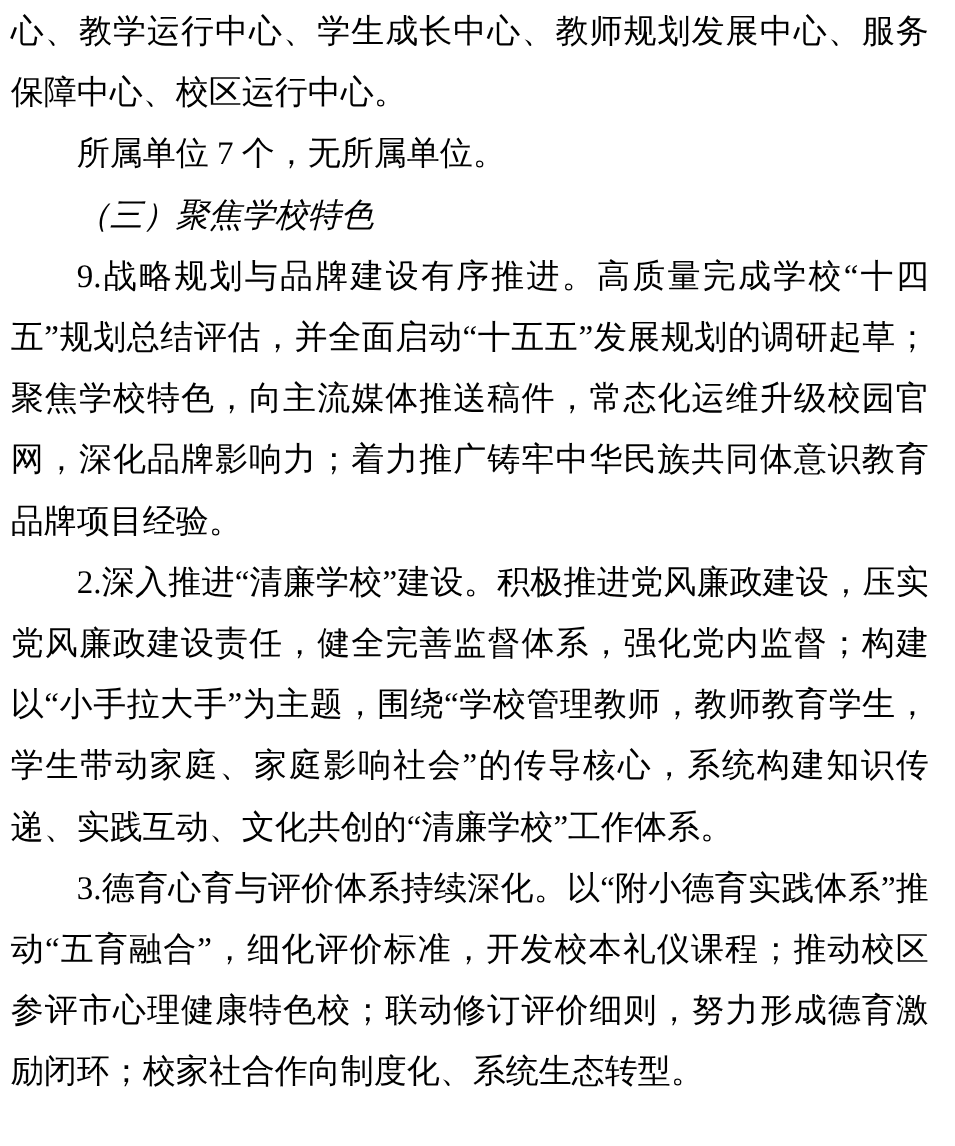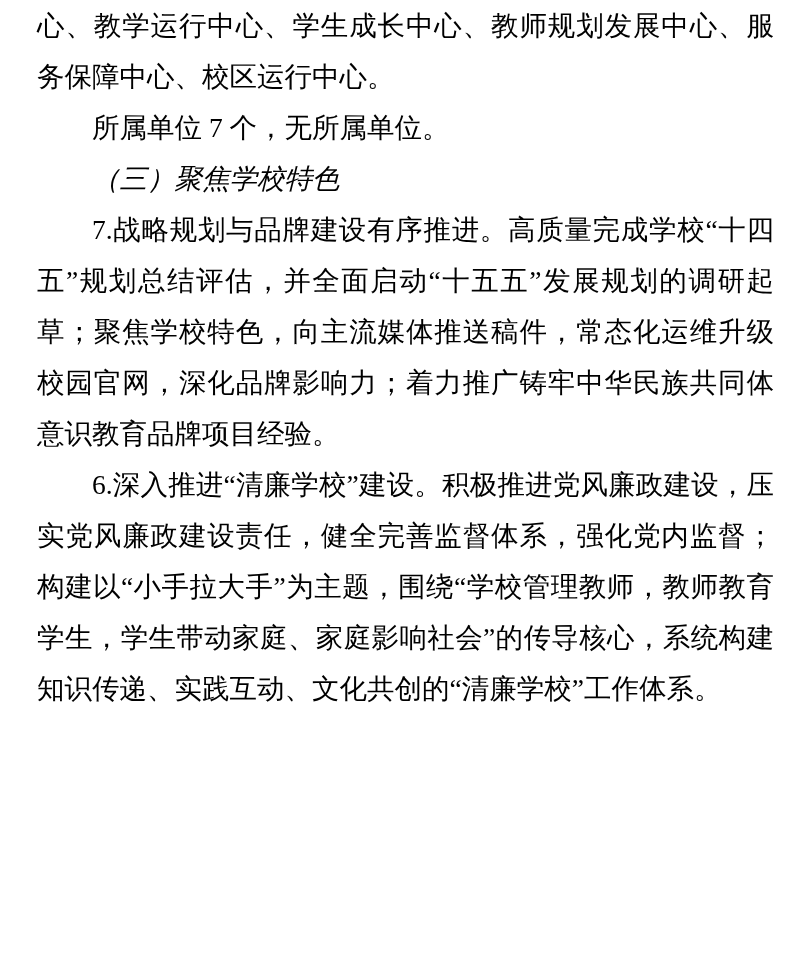--- a/index.html
+++ b/index.html
@@ -7,21 +7,21 @@
     padding: 0;
     background: #ffffff;
   }
   .page {
     position: relative;
     width: 796px;
     height: 955px;
     box-sizing: border-box;
     background: #ffffff;
     color: #000000;
-    padding: 0 22px 0 37px;
+    padding: 0 22px 0 9px;
     overflow: hidden;
     font-family: "Liberation Serif", "DejaVu Serif", serif;
     font-size: 27.5px;
     line-height: 51px;
     letter-spacing: 0;
   }
   .para {
     margin: 0;
     text-align: justify;
     text-justify: inter-character;
@@ -35,15 +35,16 @@
     font-style: italic;
   }
 </style>
 </head>
 <body>
 
 <div class="page">
   <p class="para">心、教学运行中心、学生成长中心、教师规划发展中心、服务保障中心、校区运行中心。</p>
   <p class="para indent">所属单位 7 个，无所属单位。</p>
   <p class="para indent heading">（三）聚焦学校特色</p>
-  <p class="para indent">7.战略规划与品牌建设有序推进。高质量完成学校“十四五”规划总结评估，并全面启动“十五五”发展规划的调研起草；聚焦学校特色，向主流媒体推送稿件，常态化运维升级校园官网，深化品牌影响力；着力推广铸牢中华民族共同体意识教育品牌项目经验。</p>
-  <p class="para indent">6.深入推进“清廉学校”建设。积极推进党风廉政建设，压实党风廉政建设责任，健全完善监督体系，强化党内监督；构建以“小手拉大手”为主题，围绕“学校管理教师，教师教育学生，学生带动家庭、家庭影响社会”的传导核心，系统构建知识传递、实践互动、文化共创的“清廉学校”工作体系。</p>
+  <p class="para indent">9.战略规划与品牌建设有序推进。高质量完成学校“十四五”规划总结评估，并全面启动“十五五”发展规划的调研起草；聚焦学校特色，向主流媒体推送稿件，常态化运维升级校园官网，深化品牌影响力；着力推广铸牢中华民族共同体意识教育品牌项目经验。</p>
+  <p class="para indent">2.深入推进“清廉学校”建设。积极推进党风廉政建设，压实党风廉政建设责任，健全完善监督体系，强化党内监督；构建以“小手拉大手”为主题，围绕“学校管理教师，教师教育学生，学生带动家庭、家庭影响社会”的传导核心，系统构建知识传递、实践互动、文化共创的“清廉学校”工作体系。</p>
+  <p class="para indent">3.德育心育与评价体系持续深化。以“附小德育实践体系”推动“五育融合”，细化评价标准，开发校本礼仪课程；推动校区参评市心理健康特色校；联动修订评价细则，努力形成德育激励闭环；校家社合作向制度化、系统生态转型。</p>
 </div>
 
 </body></html>

